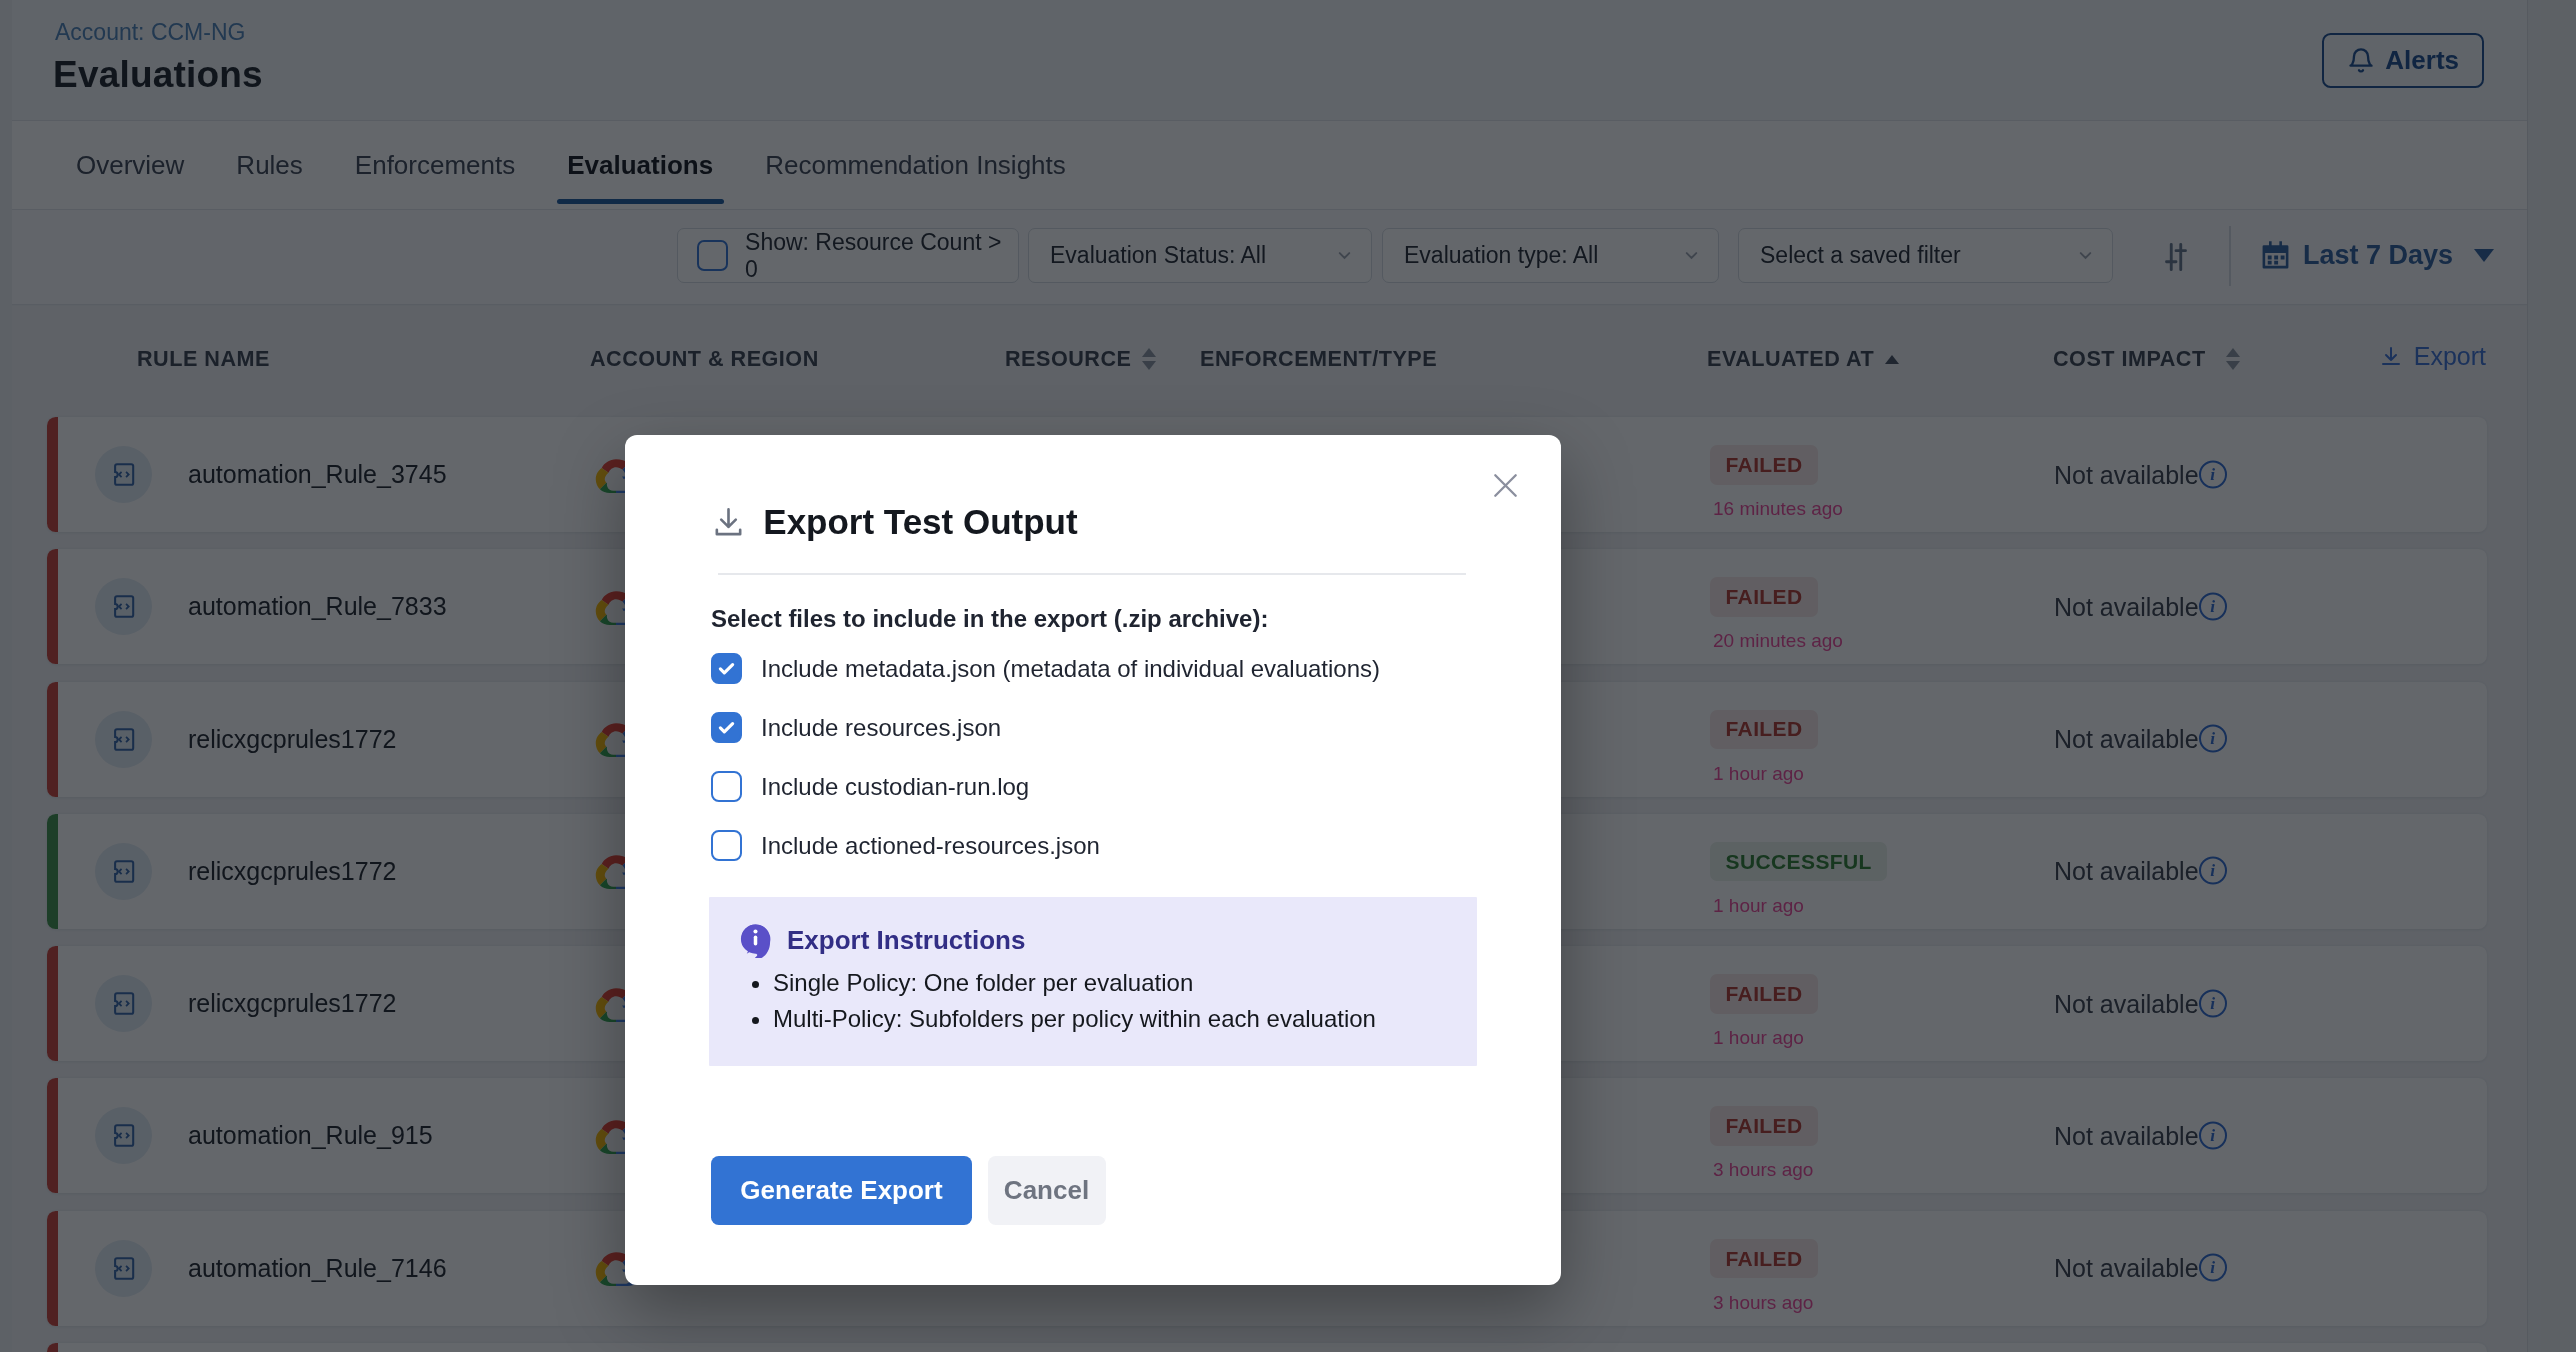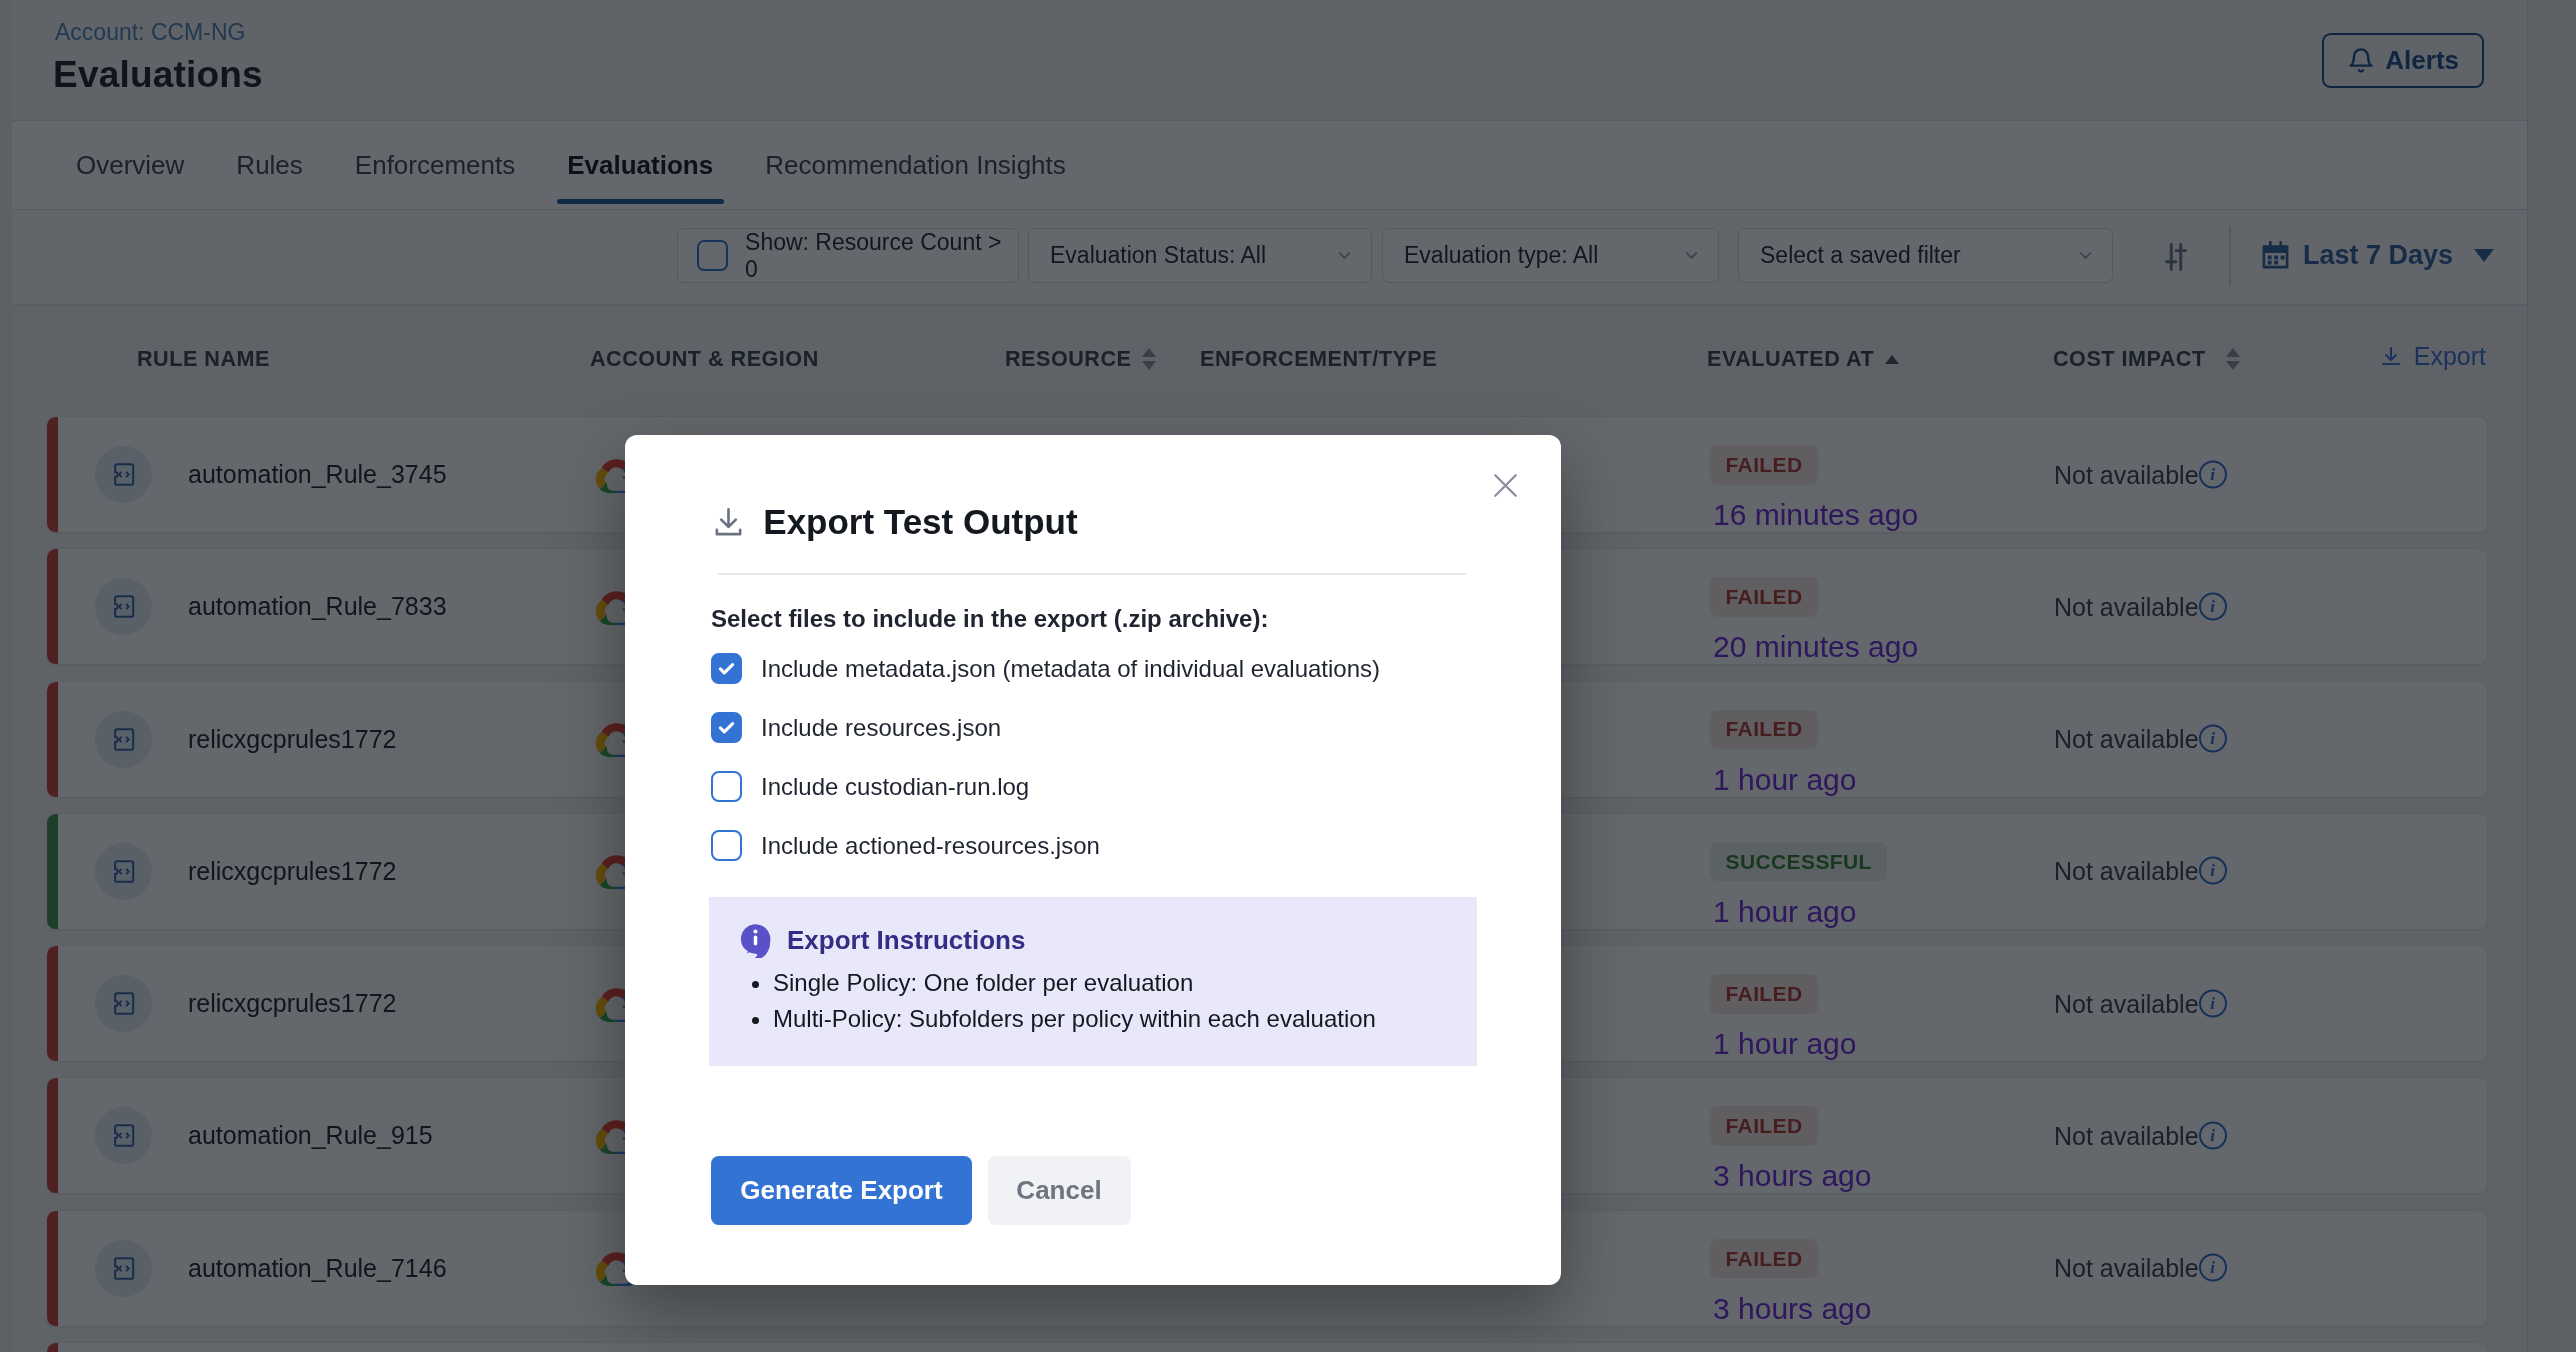--- a/index.html
+++ b/index.html
@@ -53,21 +53,21 @@
   .row::before { content:""; position:absolute; left:0; top:0; bottom:0; width:11.2px; background:#b9bec7; }
   .row.failed::before { background:#c8433a; }
   .row.successful::before { background:#3f9149; }
   .rule-cell { position:absolute; left:48px; top:0; height:100%; display:flex; align-items:center; gap:36px; }
   .rule-ic-circle { width:57px; height:57px; border-radius:50%; background:#e2ebf3; display:flex; align-items:center; justify-content:center; }
   .rule-name { font-size:25px; color:#20252d; }
   .gcp { position:absolute; left:542px; top:50%; transform:translateY(-50%); width:54px; height:41px; }
   .badge { position:absolute; left:1663px; top:28px; font-size:21px; font-weight:bold; letter-spacing:0.4px; padding:7.8px 15.5px; border-radius:7px; }
   .badge.failed { color:#b03a33; background:#f7e7e6; }
   .badge.successful { color:#2e7d32; background:#e9f1e9; }
-  .eval-time { position:absolute; left:1666px; top:81px; font-size:30px; color:#6d28d9; }
+  .eval-time { position:absolute; left:1666px; top:81px; font-size:19px; color:#ec4899; }
   .cost-cell { position:absolute; left:2007px; top:50%; transform:translateY(-50%); display:flex; align-items:flex-start; font-size:25px; color:#39404c; }
   .info-circ { width:28px; height:28px; border:2.2px solid #2f6bd0; border-radius:50%; color:#2f6bd0; font-size:17.3px; font-weight:bold; display:flex; align-items:center; justify-content:center; font-family:"Liberation Serif",serif; font-style:italic; }
   .row.partial { height:52px; margin-bottom:0; }
 
   
   .overlay { position:absolute; inset:0; background:rgba(10,14,20,0.63); }
 
   
   .modal { position:absolute; left:625px; top:435px; width:936px; height:850px; background:#ffffff; border-radius:12px; box-shadow:0 26px 69px rgba(0,0,0,.35); }
   .modal-close { position:absolute; top:33px; right:38px; width:35px; height:35px; cursor:pointer; }
@@ -84,21 +84,21 @@
   .check-label { font-size:24px; color:#1f2430; }
   .infobox { position:absolute; left:84px; top:462px; width:768px; border-radius:1px; background:#e9e8fa; padding:26px 29px 29px 29px; }
   .infobox-head { display:flex; align-items:center; gap:14px; }
   .infobox-title { font-size:26px; font-weight:bold; color:#322e85; }
   .infobox-body { margin-top:15.5px; font-size:24px; color:#15181e; line-height:36px; }
   .infobox ul { margin-top:7px; padding-left:35px; }
   .infobox li { font-size:24px; color:#15181e; line-height:36px; }
   .modal-actions { position:absolute; left:86px; top:721px; display:flex; gap:15.5px; }
   .btn { border:none; border-radius:7.8px; height:69px; font-size:26px; font-weight:bold; font-family:inherit; cursor:pointer; }
   .btn-primary { width:261px; background:#3273d3; color:#ffffff; }
-  .btn-secondary { width:143px; background:#f1f2f6; color:#6e7480; }
+  .btn-secondary { width:118px; background:#f1f2f6; color:#6e7480; }
 </style>
 </head>
 <body>
 
 <div class="app">
 
   <div class="topbar">
     <a class="breadcrumb">Account: CCM-NG</a>
     <div class="page-title">Evaluations</div>
     <button class="alerts-btn">

